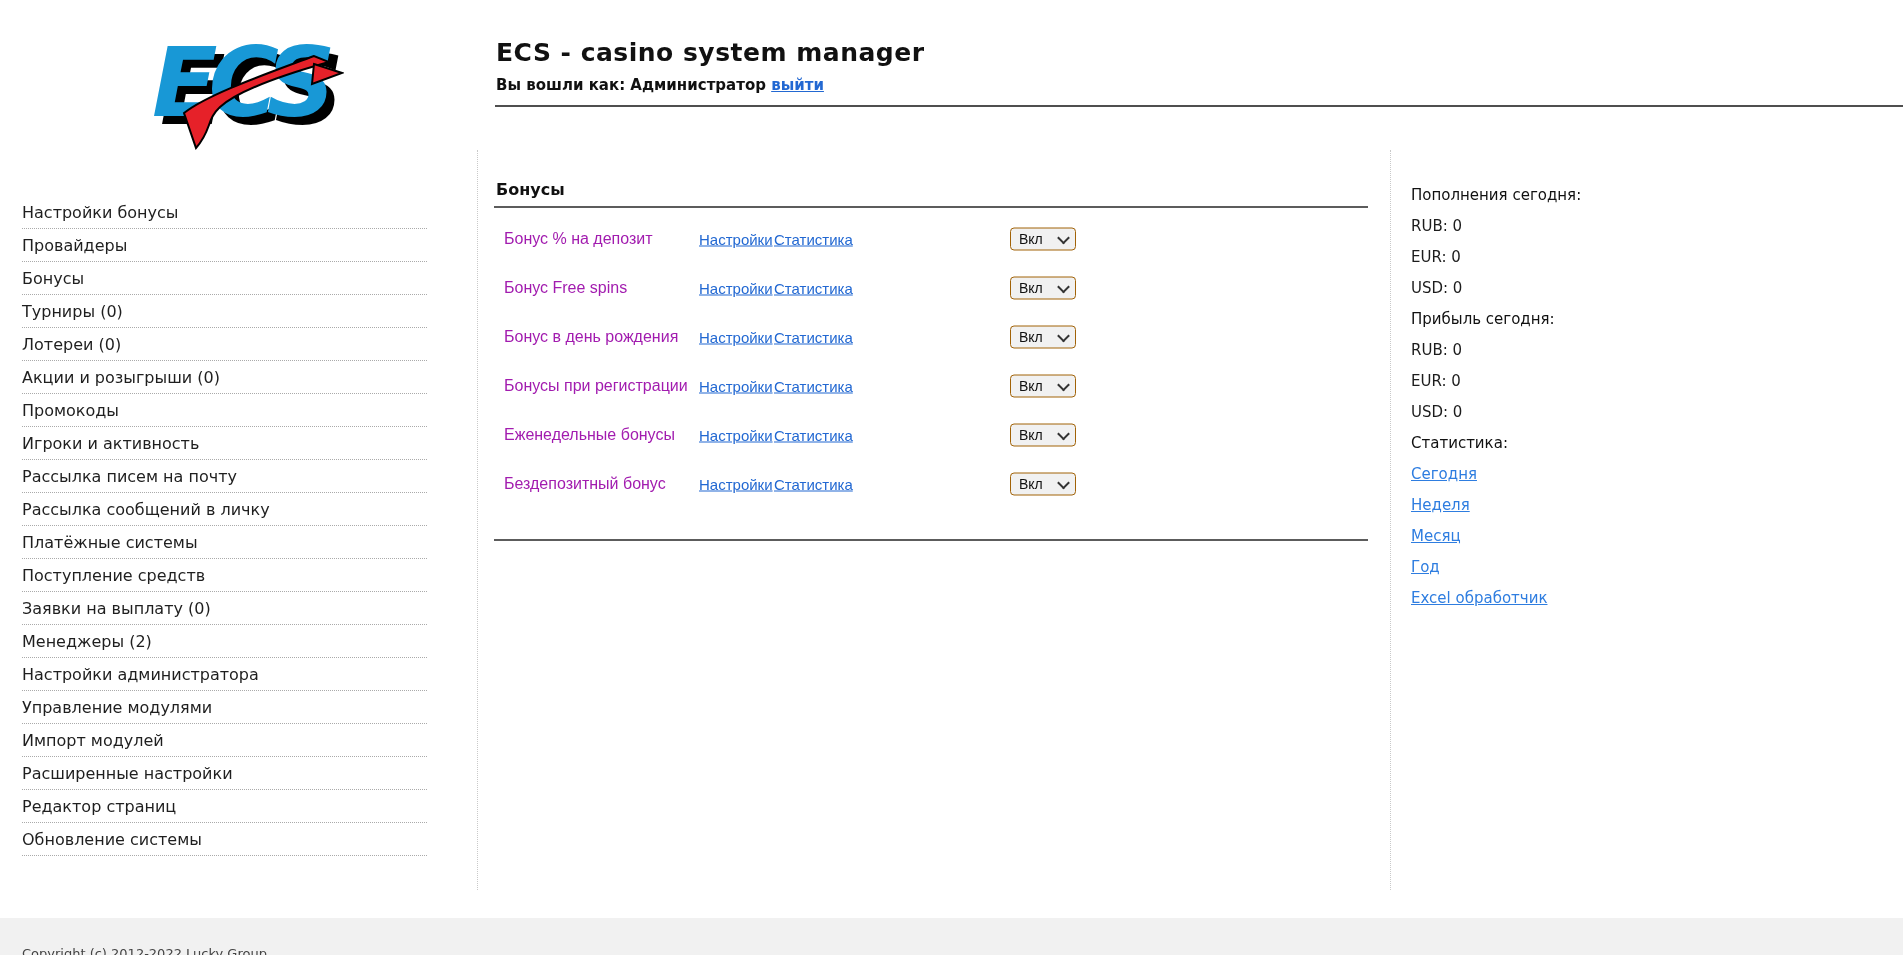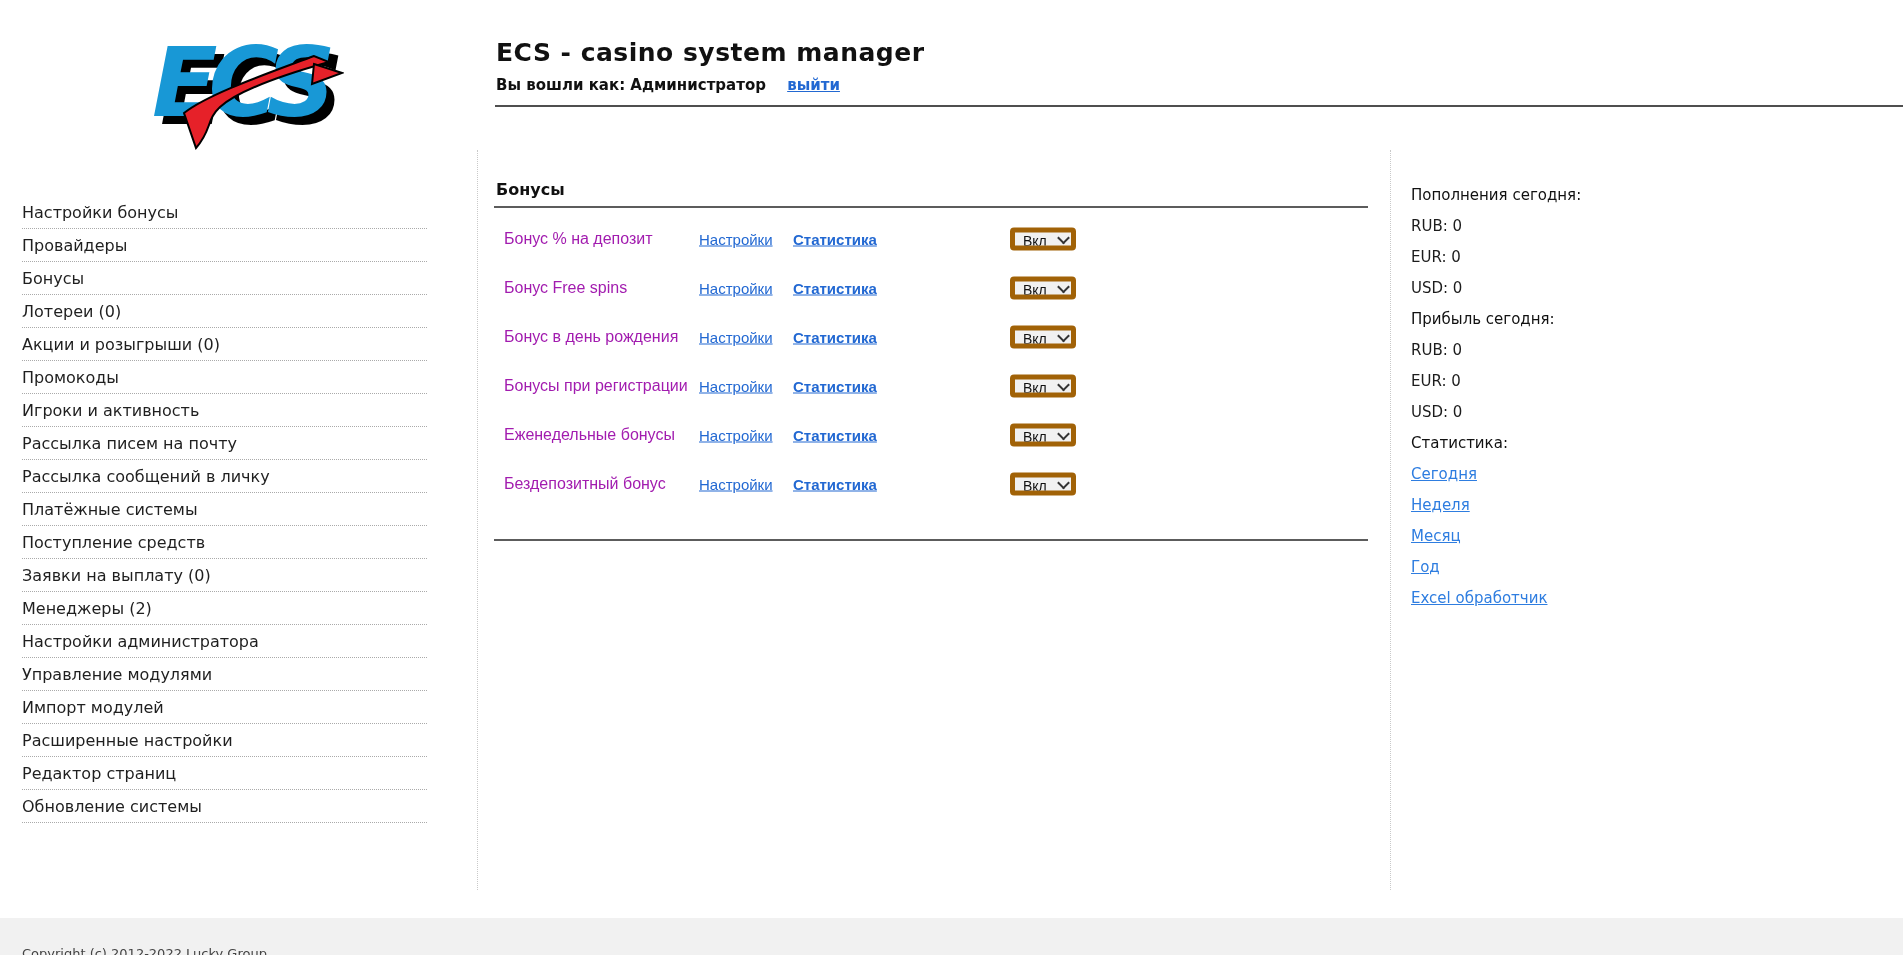--- a/index.html
+++ b/index.html
@@ -4,21 +4,21 @@
 <style>
   html,body{margin:0;padding:0;background:#fff;}
   #app{position:relative;width:1903px;height:955px;overflow:hidden;background:#fff;
        font-family:"DejaVu Sans",sans-serif;color:#1e1e1e;}
 
   
   .logo{position:absolute;left:136px;top:12px;width:208px;height:142px;}
   .page-title{position:absolute;left:496px;top:38px;font-size:25px;font-weight:bold;color:#111;
               letter-spacing:.5px;white-space:nowrap;}
   .login-line{position:absolute;left:496px;top:76px;font-size:15px;font-weight:bold;color:#111;white-space:nowrap;}
-  .login-line a{color:#2268d2;text-decoration:underline;font-weight:bold;margin-left:16px;cursor:pointer;}
+  .login-line a{color:#2268d2;text-decoration:underline;font-weight:bold;margin-left:0;cursor:pointer;}
   .header-rule{position:absolute;left:495px;top:105px;width:1408px;height:2px;background:#4f4f4f;}
 
   
   .sidebar{position:absolute;left:22px;top:196px;width:405px;}
   .side-item{box-sizing:border-box;height:33px;display:flex;align-items:center;
              border-bottom:1px dotted #aaa;font-size:16px;color:#1f1f1f;cursor:pointer;white-space:nowrap;}
 
   
   .vdiv{position:absolute;top:150px;height:740px;width:0;border-left:1px dotted #c9c9c9;}
   .vdiv.left{left:477px;}
@@ -30,24 +30,24 @@
   .rule.top{top:206px;}
   .rule.bottom{top:539px;}
   .bonus-rows{position:absolute;left:494px;top:214px;width:874px;
               font-family:"Liberation Sans",sans-serif;}
   .bonus-row{position:relative;height:49px;}
   .bonus-row .lbl{position:absolute;left:10px;top:50%;transform:translateY(-50%);
                   font-size:16px;color:#a21caf;white-space:nowrap;}
   .bonus-row a{position:absolute;top:50%;transform:translateY(-50%);
                font-size:15px;color:#2268d2;text-decoration:underline;cursor:pointer;white-space:nowrap;}
   .bonus-row a.settings{left:205px;}
-  .bonus-row a.stats{left:299px;font-weight:bold;}
+  .bonus-row a.stats{left:280px;}
   .sel-wrap{position:absolute;left:516px;top:50%;transform:translateY(-50%);width:66px;height:23px;}
   .sel-wrap select{appearance:none;-webkit-appearance:none;box-sizing:border-box;width:66px;height:23px;
-                   padding:0 20px 0 8px;border:5px solid #a16207;border-radius:4px;background:#f1f1f1;
+                   padding:0 20px 0 8px;border:1px solid #a16207;border-radius:4px;background:#f1f1f1;
                    font-family:"Liberation Sans",sans-serif;font-size:14px;color:#111;cursor:pointer;}
   .chev{position:absolute;right:8px;top:6px;width:7px;height:7px;
         border-right:2px solid #333;border-bottom:2px solid #333;transform:rotate(45deg);pointer-events:none;}
 
   
   .right-panel{position:absolute;left:1411px;top:186px;width:300px;font-size:15px;color:#1c1c1c;}
   .right-panel .line{height:31px;display:flex;align-items:flex-start;white-space:nowrap;}
   .right-panel .head{font-weight:normal;font-size:15px;color:#111;}
   .right-panel a{color:#2e7de0;text-decoration:underline;cursor:pointer;}
 
@@ -73,20 +73,21 @@
   <div class="login-line">
     <span>Вы вошли как: Администратор</span>
     <a>выйти</a>
   </div>
   <div class="header-rule"></div>
 
   <div class="sidebar">
     <div class="side-item">Настройки бонусы</div>
     <div class="side-item">Провайдеры</div>
     <div class="side-item">Бонусы</div>
+    <div class="side-item">Турниры (0)</div>
     <div class="side-item">Лотереи (0)</div>
     <div class="side-item">Акции и розыгрыши (0)</div>
     <div class="side-item">Промокоды</div>
     <div class="side-item">Игроки и активность</div>
     <div class="side-item">Рассылка писем на почту</div>
     <div class="side-item">Рассылка сообщений в личку</div>
     <div class="side-item">Платёжные системы</div>
     <div class="side-item">Поступление средств</div>
     <div class="side-item">Заявки на выплату (0)</div>
     <div class="side-item">Менеджеры (2)</div>

